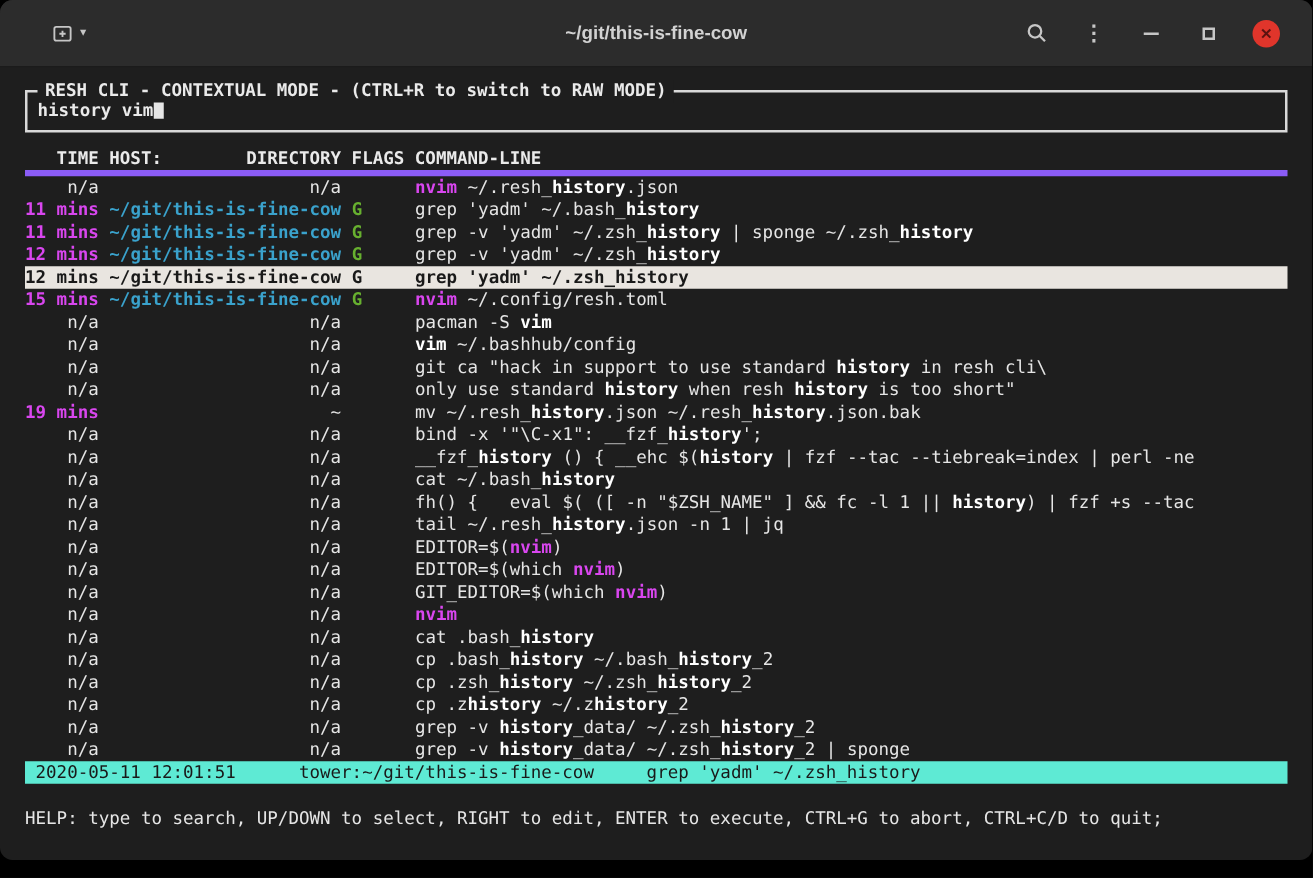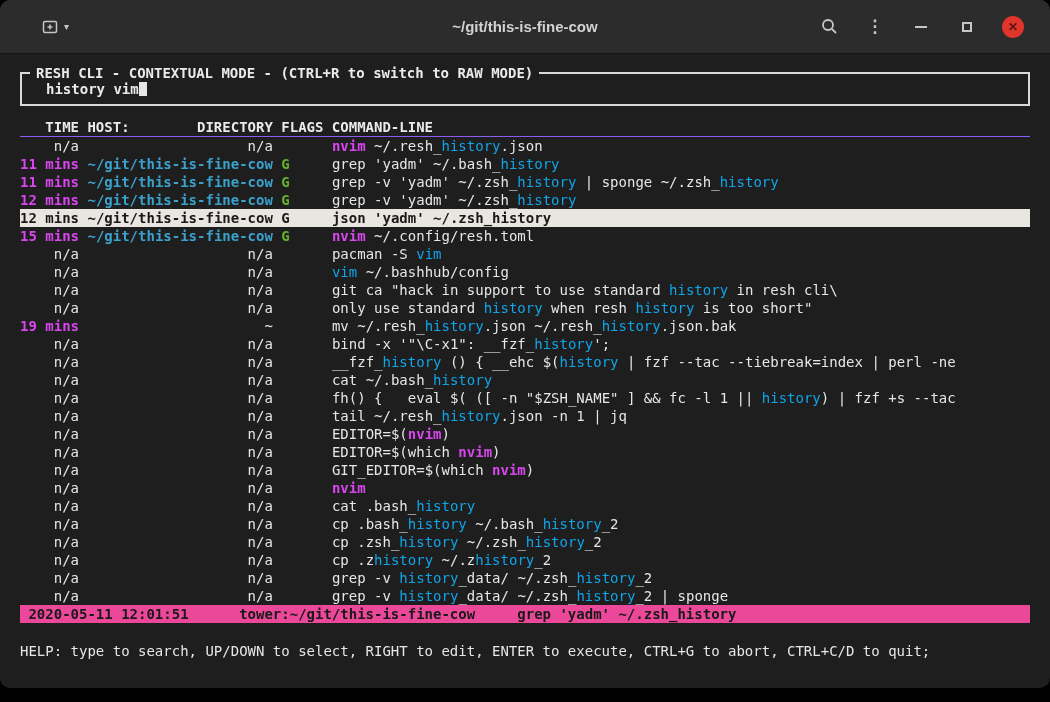--- a/index.html
+++ b/index.html
@@ -41,38 +41,38 @@
     font-family: "Liberation Sans", sans-serif;
   }
   
   .terminal {
     padding: 10px 20px 0 20px; background: #1e1e1e;
     color: #e6e6e6; font-size: 14px; line-height: 18px;
   }
   pre { margin: 0; font-family: "DejaVu Sans Mono", monospace; font-size: 14px; line-height: 18px; }
   .resh-box {
     position: relative; border: 2px solid #d9d9d9;
-    margin: 8px 0 12px 0; padding: 6px 24px;
+    margin: 8px 0 12px 0; padding: 6px 8px;
   }
   .box-title {
     position: absolute; top: -10px; left: 8px; background: #1e1e1e;
     padding: 0 6px; font-weight: bold; color: #eaeaea; white-space: pre;
   }
   .query-line { font-weight: bold; color: #eaeaea; white-space: pre; }
   .cursor { display: inline-block; width: 8px; height: 15px; background: #e6e6e6; vertical-align: -2px; }
-  .header-line { font-weight: bold; color: #eaeaea; border-bottom: 1px solid #8b5cf6; }
+  .header-line { font-weight: bold; color: #eaeaea; border-bottom: 5px solid #8b5cf6; }
   .c-w { color: #e6e6e6; }
   .c-t { color: #d946ef; font-weight: bold; }
-  .c-m { color: #0ea5e9; font-weight: normal; }
+  .c-m { color: #ffffff; font-weight: bold; }
   .c-b { color: #d946ef; font-weight: bold; }
   .c-h { color: #3aa2cc; font-weight: bold; }
   .c-g { color: #67b02f; font-weight: bold; }
   .row.selected { background: #e9e5e0; }
   .row.selected span { color: #191919 !important; font-weight: bold; }
-  .status-bar { background: #ec4899; color: #191919; font-weight: bold; }
+  .status-bar { background: #5eead4; color: #191919; font-weight: normal; }
   .help-line { margin-top: 19px; color: #e6e6e6; }
 </style>
 </head>
 <body>
 
 <div class="screen">
   <div class="window">
 
     <div class="titlebar">
       <button class="newtab-btn">
@@ -114,21 +114,21 @@
         <div class="query-line"><span>history vim</span><span class="cursor"></span></div>
       </div>
 
       <pre class="header-line" id="header-line">   TIME HOST:        DIRECTORY FLAGS COMMAND-LINE                                                                        </pre>
 
       <div id="rows">
           <pre class="row"><span class="c-w">    n/a</span><span class="c-w"> </span><span class="c-w">                   n/a</span><span class="c-w"> </span><span class="c-g">     </span><span class="c-w"> </span><span class="c-b">nvim</span><span class="c-w"> ~/.resh_</span><span class="c-m">history</span><span class="c-w">.json</span></pre>
           <pre class="row"><span class="c-t">11 mins</span><span class="c-w"> </span><span class="c-h">~/git/this-is-fine-cow</span><span class="c-w"> </span><span class="c-g">G    </span><span class="c-w"> </span><span class="c-w">grep 'yadm' ~/.bash_</span><span class="c-m">history</span></pre>
           <pre class="row"><span class="c-t">11 mins</span><span class="c-w"> </span><span class="c-h">~/git/this-is-fine-cow</span><span class="c-w"> </span><span class="c-g">G    </span><span class="c-w"> </span><span class="c-w">grep -v 'yadm' ~/.zsh_</span><span class="c-m">history</span><span class="c-w"> | sponge ~/.zsh_</span><span class="c-m">history</span></pre>
           <pre class="row"><span class="c-t">12 mins</span><span class="c-w"> </span><span class="c-h">~/git/this-is-fine-cow</span><span class="c-w"> </span><span class="c-g">G    </span><span class="c-w"> </span><span class="c-w">grep -v 'yadm' ~/.zsh_</span><span class="c-m">history</span></pre>
-          <pre class="row selected"><span class="c-t">12 mins</span><span class="c-w"> </span><span class="c-h">~/git/this-is-fine-cow</span><span class="c-w"> </span><span class="c-g">G    </span><span class="c-w"> </span><span class="c-w">json 'yadm' ~/.zsh_history</span></pre>
+          <pre class="row selected"><span class="c-t">12 mins</span><span class="c-w"> </span><span class="c-h">~/git/this-is-fine-cow</span><span class="c-w"> </span><span class="c-g">G    </span><span class="c-w"> </span><span class="c-w">grep 'yadm' ~/.zsh_history</span></pre>
           <pre class="row"><span class="c-t">15 mins</span><span class="c-w"> </span><span class="c-h">~/git/this-is-fine-cow</span><span class="c-w"> </span><span class="c-g">G    </span><span class="c-w"> </span><span class="c-b">nvim</span><span class="c-w"> ~/.config/resh.toml</span></pre>
           <pre class="row"><span class="c-w">    n/a</span><span class="c-w"> </span><span class="c-w">                   n/a</span><span class="c-w"> </span><span class="c-g">     </span><span class="c-w"> </span><span class="c-w">pacman -S </span><span class="c-m">vim</span></pre>
           <pre class="row"><span class="c-w">    n/a</span><span class="c-w"> </span><span class="c-w">                   n/a</span><span class="c-w"> </span><span class="c-g">     </span><span class="c-w"> </span><span class="c-m">vim</span><span class="c-w"> ~/.bashhub/config</span></pre>
           <pre class="row"><span class="c-w">    n/a</span><span class="c-w"> </span><span class="c-w">                   n/a</span><span class="c-w"> </span><span class="c-g">     </span><span class="c-w"> </span><span class="c-w">git ca "hack in support to use standard </span><span class="c-m">history</span><span class="c-w"> in resh cli\</span></pre>
           <pre class="row"><span class="c-w">    n/a</span><span class="c-w"> </span><span class="c-w">                   n/a</span><span class="c-w"> </span><span class="c-g">     </span><span class="c-w"> </span><span class="c-w">only use standard </span><span class="c-m">history</span><span class="c-w"> when resh </span><span class="c-m">history</span><span class="c-w"> is too short"</span></pre>
           <pre class="row"><span class="c-t">19 mins</span><span class="c-w"> </span><span class="c-w">                     ~</span><span class="c-w"> </span><span class="c-g">     </span><span class="c-w"> </span><span class="c-w">mv ~/.resh_</span><span class="c-m">history</span><span class="c-w">.json ~/.resh_</span><span class="c-m">history</span><span class="c-w">.json.bak</span></pre>
           <pre class="row"><span class="c-w">    n/a</span><span class="c-w"> </span><span class="c-w">                   n/a</span><span class="c-w"> </span><span class="c-g">     </span><span class="c-w"> </span><span class="c-w">bind -x '"\C-x1": __fzf_</span><span class="c-m">history</span><span class="c-w">';</span></pre>
           <pre class="row"><span class="c-w">    n/a</span><span class="c-w"> </span><span class="c-w">                   n/a</span><span class="c-w"> </span><span class="c-g">     </span><span class="c-w"> </span><span class="c-w">__fzf_</span><span class="c-m">history</span><span class="c-w"> () { __ehc $(</span><span class="c-m">history</span><span class="c-w"> | fzf --tac --tiebreak=index | perl -ne</span></pre>
           <pre class="row"><span class="c-w">    n/a</span><span class="c-w"> </span><span class="c-w">                   n/a</span><span class="c-w"> </span><span class="c-g">     </span><span class="c-w"> </span><span class="c-w">cat ~/.bash_</span><span class="c-m">history</span></pre>
           <pre class="row"><span class="c-w">    n/a</span><span class="c-w"> </span><span class="c-w">                   n/a</span><span class="c-w"> </span><span class="c-g">     </span><span class="c-w"> </span><span class="c-w">fh() {   eval $( ([ -n "$ZSH_NAME" ] &amp;&amp; fc -l 1 || </span><span class="c-m">history</span><span class="c-w">) | fzf +s --tac</span></pre>

